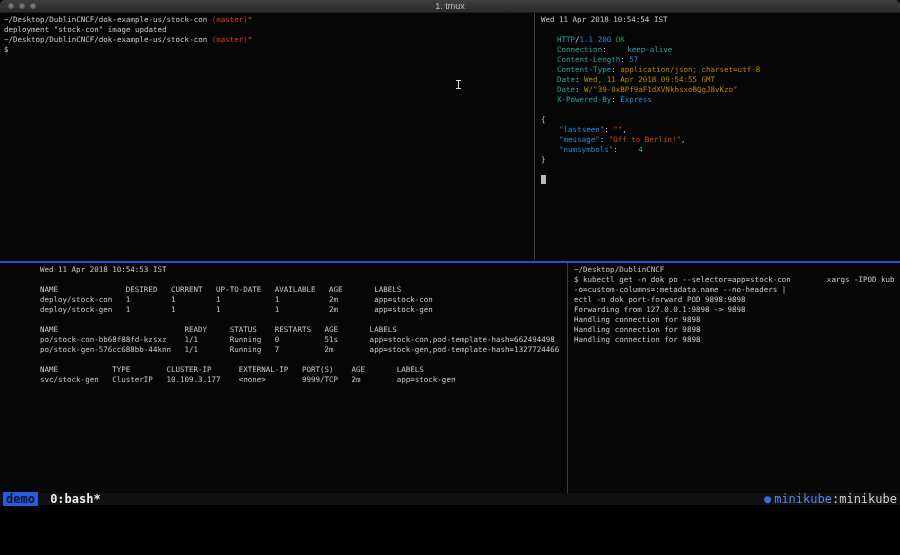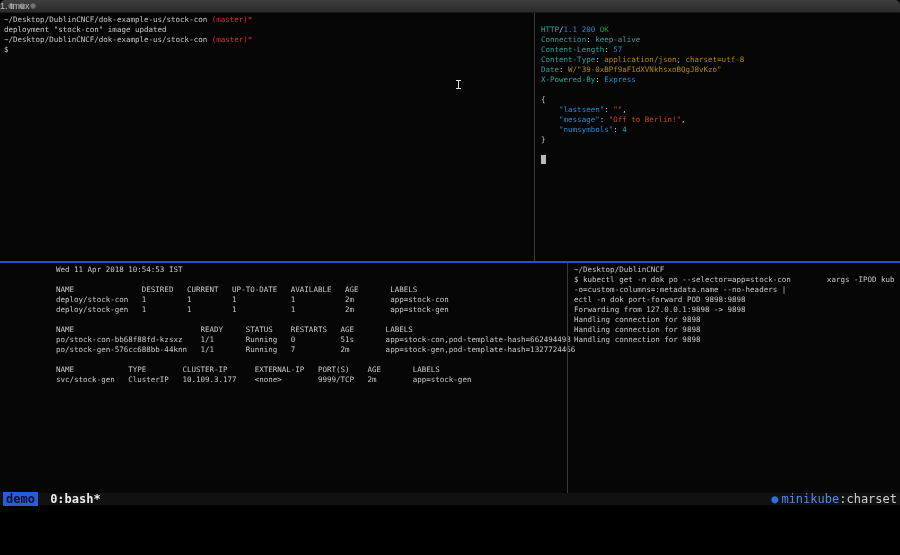--- a/index.html
+++ b/index.html
@@ -5,39 +5,39 @@
   * { margin:0; padding:0; box-sizing:border-box; }
   html,body { width:900px; height:555px; background:#000; overflow:hidden;
               font-family:"DejaVu Sans Mono", monospace; }
   .window { position:absolute; top:0; left:0; width:900px; height:505px; }
 
   .titlebar { position:absolute; top:0; left:0; right:0; height:13px;
               background:linear-gradient(#3f3f3f,#2b2b2b); border-radius:5px 5px 0 0;
               border-bottom:1px solid #1a1a1a; }
   .lights { position:absolute; left:8px; top:3px; display:flex; gap:5px; }
   .light { width:6px; height:6px; border-radius:50%; background:#767676; border:1px solid #5c5c5c; }
-  .title { position:absolute; left:0; right:0; top:0; text-align:left;
+  .title { position:absolute; left:0; right:0; top:0; text-align:center;
            font-family:"Liberation Sans", sans-serif; font-size:9px; color:#bdbdbd; line-height:13px; }
 
   .terminal { position:absolute; top:13px; left:0; width:900px; height:480px; background:#060606; }
   .pane { position:absolute; overflow:hidden; padding:2px 4px; font-size:7.5px; line-height:10px; color:#c9c9c9; }
   .tline { white-space:pre; height:10px; }
 
   .pane-tl { left:0; top:0; width:496px; height:248px; }
   .pane-tr { left:537px; top:0; width:363px; height:248px; }
-  .pane-bl { left:0; top:250px; width:582px; height:230px; padding-left:56px; }
+  .pane-bl { left:0; top:250px; width:582px; height:230px; padding-left:40px; }
   .pane-br { left:570px; top:250px; width:330px; height:230px; }
 
   .vdiv { position:absolute; width:1px; background:#3a3a3a; }
   .vdiv-top { left:534px; top:0; height:248px; }
   .vdiv-bottom { left:567px; top:250px; height:230px; }
   .hdiv { position:absolute; left:0; top:248px; width:900px; height:2px; background:#2a4be0; }
 
   .c-red    { color:#dc322f; }
-  .c-cyan   { color:#2aa198; }
+  .c-cyan   { color:#2aa198;margin-left:16px; }
   .c-blue   { color:#268bd2; }
   .c-green  { color:#2f9e44; }
   .c-yellow { color:#b58900; }
   .c-orange { color:#cb4b16; }
   .cursor   { background:#b9b9b9; color:#060606; display:inline-block; width:5px; height:9px; }
 
   .statusbar { position:absolute; top:493px; left:0; width:900px; height:12px; background:#111111;
                font-size:12px; line-height:12px; color:#c9c9c9;
                display:flex; justify-content:space-between; align-items:center; padding:0 3px; }
   .session-chip { background:#2a5bdb; color:#061230; padding:0 3px; font-weight:bold; }
@@ -67,25 +67,27 @@
 
   <div class="terminal">
     <div class="pane pane-tl">
         <div class="tline"><span>~/Desktop/DublinCNCF/dok-example-us/stock-con </span><span class="c-red">(master)*</span></div>
         <div class="tline"><span>deployment "stock-con" image updated</span></div>
         <div class="tline"><span>~/Desktop/DublinCNCF/dok-example-us/stock-con </span><span class="c-red">(master)*</span></div>
         <div class="tline"><span>$</span></div>
       </div>
     <div class="vdiv vdiv-top"></div>
     <div class="pane pane-tr">
+        <div class="tline"><span>Wed 11 Apr 2018 10:54:54 IST</span></div>
         <div class="tline"><span></span>&nbsp;</div>
         <div class="tline"><span class="c-cyan">HTTP</span><span>/</span><span class="c-blue">1.1</span><span> </span><span class="c-blue">200</span><span> </span><span class="c-green">OK</span></div>
         <div class="tline"><span class="c-cyan">Connection</span><span>: </span><span class="c-cyan">keep-alive</span></div>
         <div class="tline"><span class="c-cyan">Content-Length</span><span>: </span><span class="c-blue">57</span></div>
         <div class="tline"><span class="c-cyan">Content-Type</span><span>: </span><span class="c-yellow">application/json; charset=utf-8</span></div>
+        <div class="tline"><span class="c-cyan">Date</span><span>: </span><span class="c-yellow">Wed, 11 Apr 2018 09:54:55 GMT</span></div>
         <div class="tline"><span class="c-cyan">Date</span><span>: </span><span class="c-yellow">W/"39-0xBPf9aF1dXVNkhsxoBQgJ8vKzo"</span></div>
         <div class="tline"><span class="c-cyan">X-Powered-By</span><span>: </span><span class="c-blue">Express</span></div>
         <div class="tline"><span></span>&nbsp;</div>
         <div class="tline"><span>{</span></div>
         <div class="tline"><span>    </span><span class="c-blue">"lastseen"</span><span>: </span><span class="c-orange">""</span><span>,</span></div>
         <div class="tline"><span>    </span><span class="c-blue">"message"</span><span>: </span><span class="c-orange">"Off to Berlin!"</span><span>,</span></div>
         <div class="tline"><span>    </span><span class="c-blue">"numsymbols"</span><span>: </span><span class="c-cyan">4</span></div>
         <div class="tline"><span>}</span></div>
         <div class="tline"><span></span>&nbsp;</div>
         <div class="tline"><span class="cursor"> </span></div>
@@ -120,17 +122,17 @@
   </div>
 
   <div class="statusbar">
     <div class="status-left">
       <span class="session-chip">demo</span>
       <span class="window-name">0:bash*</span>
     </div>
     <div class="status-right">
       <span class="k8s-icon">●</span>
       <span class="ctx">minikube</span>
-      <span class="ns">:charset</span>
+      <span class="ns">:minikube</span>
     </div>
   </div>
 
 </div>
 
 </body></html>

